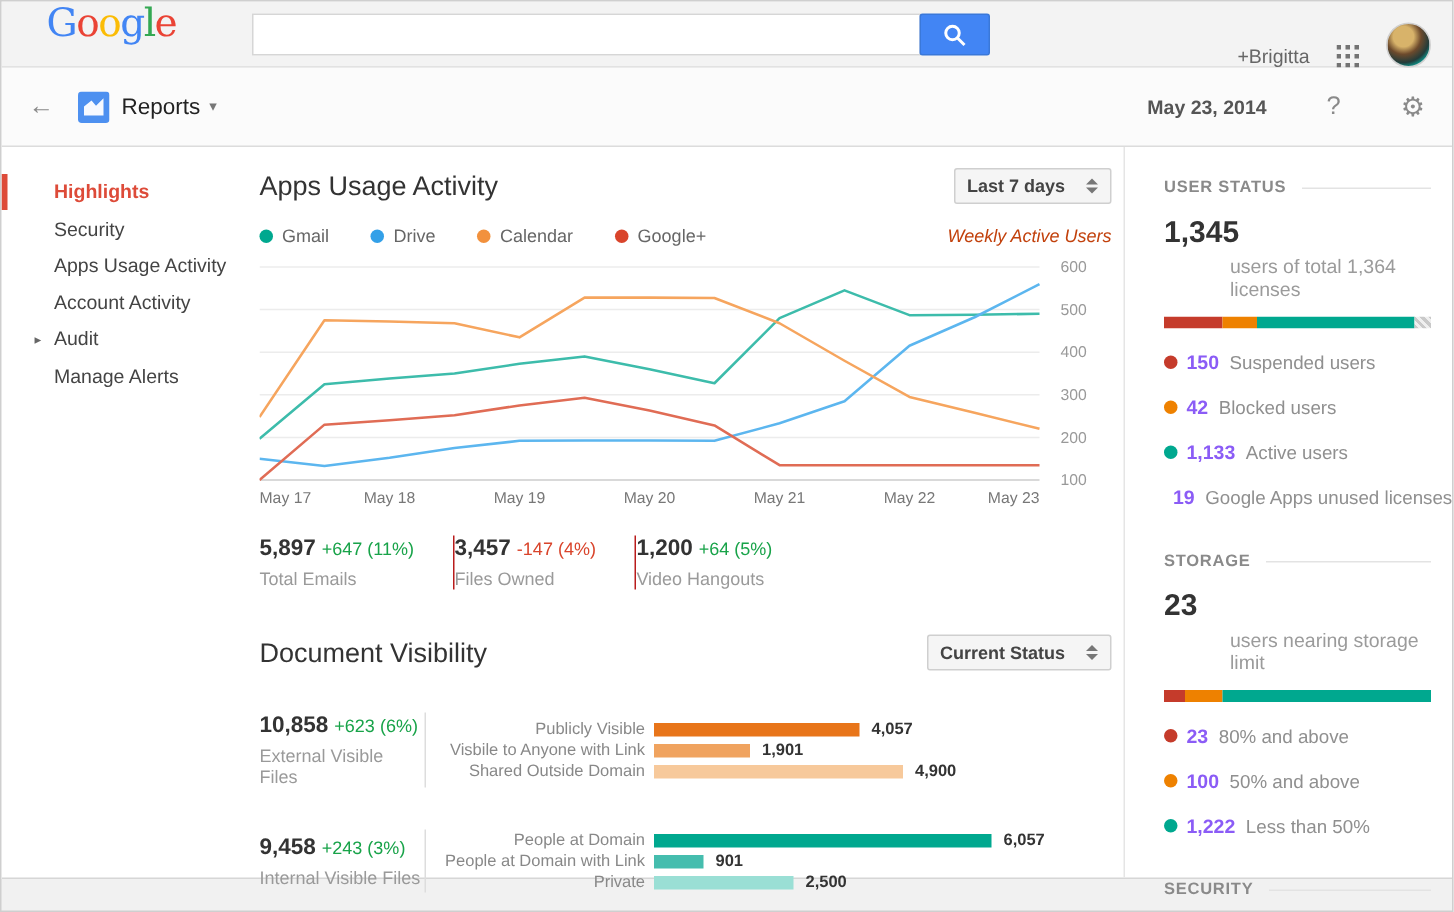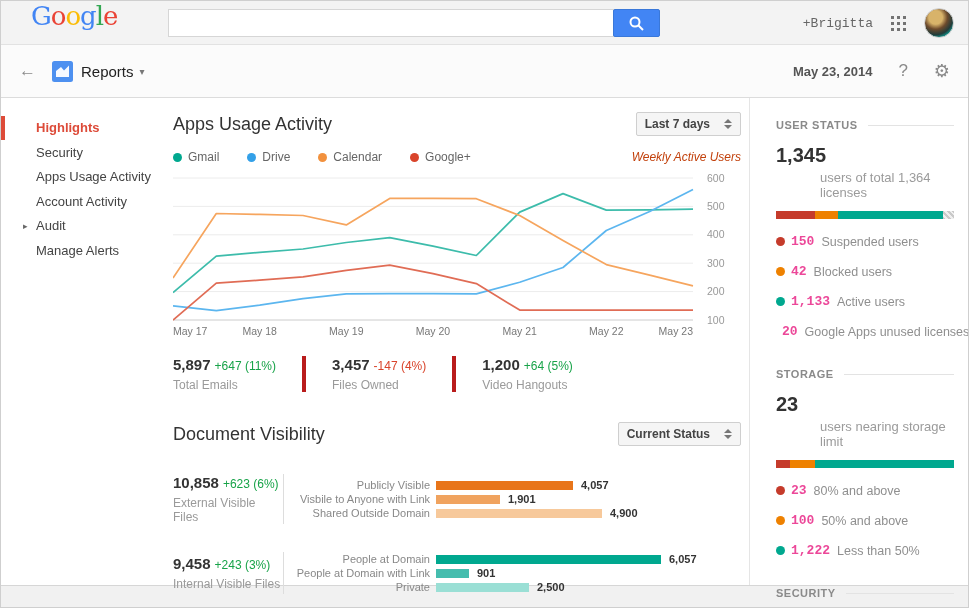--- a/index.html
+++ b/index.html
@@ -11,33 +11,33 @@
   .topbar { height:44px; background:#f3f3f3; border-bottom:1px solid #e2e2e2;
             position:relative; display:flex; align-items:center; }
   .logo { position:absolute; left:30px; top:0; font-family:"DejaVu Serif", serif;
           font-size:26px; letter-spacing:-1px; }
   .search-input { position:absolute; left:167px; top:8px; width:446px; height:28px;
           border:1px solid #d6d6d6; background:#fff; padding:0 8px; font-size:13px; }
   .search-btn { position:absolute; left:612px; top:8px; width:47px; height:28px;
           background:#4285f4; border:1px solid #3a78d9; border-radius:2px;
           display:flex; align-items:center; justify-content:center; cursor:pointer; }
   .top-right { position:absolute; right:14px; top:0; height:44px; display:flex;
-          align-items:center; gap:18px;font-family:Liberation Mono, monospace; }
+          align-items:flex-end; gap:18px; }
   .user-name { font-size:13px; color:#666; }
   .avatar { width:30px; height:30px; border-radius:50%;
           background:radial-gradient(circle at 38% 30%, #d8b36a 0 26%, #6d4a2c 45%, #233c3a 66%, #0f8f86 78%, #123a36 100%);
           border:1px solid #d0d0d0; }
 
   
   .header2 { height:53px; background:#fbfbfb; border-bottom:1px solid #dcdcdc;
           display:flex; align-items:center; padding:0 18px; }
   .back-arrow { color:#8a8a8a; font-size:17px; margin-right:16px; cursor:pointer; }
   .page-title { font-size:15px; color:#222; margin-left:8px; }
   .title-caret { color:#777; font-size:10px; margin-left:6px; }
-  .header2-right { margin-left:auto; display:flex; align-items:center; gap:26px;justify-content:space-between; }
+  .header2-right { margin-left:auto; display:flex; align-items:center; gap:40px;justify-content:space-between; }
   .date-label { font-size:13px; font-weight:bold; color:#555; }
   .help-icon { font-size:17px; color:#8a8a8a; cursor:pointer; }
   .gear-icon { font-size:18px; color:#8a8a8a; cursor:pointer; }
 
   
   .card { height:488px; background:#fff; border-bottom:1px solid #d6d6d6; display:flex; }
 
   
   .sidebar { width:166px; padding-top:18px; flex-shrink:0; }
   .nav-item { position:relative; height:24.5px; line-height:24.5px; padding-left:35px;
@@ -63,21 +63,21 @@
   .legend-row { display:flex; align-items:center; margin-top:14px; }
   .legend-chip { display:flex; align-items:center; margin-right:28px; cursor:pointer; }
   .dot { width:9px; height:9px; border-radius:50%; margin-right:6px; }
   .chip-label { font-size:12px; color:#666; }
   .axis-note { margin-left:auto; font-size:12px; font-style:italic; color:#c2410c; }
 
   .chart-wrap { margin-top:8px; }
 
   .stats-row { display:flex; margin-top:8px; }
   .stat-col { padding-right:26px; }
-  .stat-col + .stat-col { border-left:4px solid #b91c1c; padding-left:26px; }
+  .stat-col + .stat-col { border-left:1px solid #b91c1c; }
   .stat-value { font-size:15px; font-weight:bold; color:#333; }
   .stat-delta { font-size:12px; font-weight:normal; margin-left:4px; }
   .stat-label { font-size:12px; color:#9a9a9a; margin-top:4px; }
 
   .docvis { margin-top:30px; }
   .bar-group { display:flex; margin-top:28px; align-items:center; }
   .bar-group .stat-block { width:110px; flex-shrink:0; }
   .group-divider { width:1px; background:#ddd; align-self:stretch; margin-right:6px; }
   .bars { flex:1; }
   .bar-row { display:flex; align-items:center; height:14px; }
@@ -94,21 +94,21 @@
   .rail-head .t { font-size:11px; font-weight:bold; color:#8a8a8a; letter-spacing:.5px;
           white-space:nowrap; }
   .rail-head .line { flex:1; height:1px; background:#e3e3e3; margin-left:10px; }
   .rail-big { font-size:20px; font-weight:bold; color:#333; margin-top:13px; }
   .rail-sub { font-size:13px; color:#9b9b9b; margin-top:3px;margin-left:44px; }
   .stack-bar { display:flex; height:8px; margin-top:11px; overflow:hidden; }
   .stack-bar i { display:block; height:100%; }
   .hatch { background:repeating-linear-gradient(45deg,#c9c9c9 0 2px,#efefef 2px 4px) !important; }
   .rail-legend-row { display:flex; align-items:center; margin-top:15px; }
   .rail-legend-row .dot { width:9px; height:9px; }
-  .rail-legend-row .v { font-size:13px; font-weight:bold; color:#ec4899; margin-right:7px;font-family:Liberation Mono, monospace; }
+  .rail-legend-row .v { font-size:13px; font-weight:bold; color:#8b5cf6; margin-right:7px; }
   .rail-legend-row .l { font-size:12.5px; color:#8f8f8f; white-space:nowrap; }
   .rail-stat { margin-top:14px; }
 </style>
 </head>
 <body>
 
 <div class="page">
 
   <div class="topbar">
     <div class="logo" id="google-logo"><span style="color: rgb(66, 133, 244);">G</span><span style="color: rgb(234, 67, 53);">o</span><span style="color: rgb(251, 188, 5);">o</span><span style="color: rgb(66, 133, 244);">g</span><span style="color: rgb(52, 168, 83);">l</span><span style="color: rgb(234, 67, 53);">e</span></div>
@@ -326,21 +326,21 @@
             <span class="v">42</span>
             <span class="l">Blocked users</span>
           </div>
           <div class="rail-legend-row">
             <span class="dot" style="background: rgb(0, 168, 143);"></span>
             <span class="v">1,133</span>
             <span class="l">Active users</span>
           </div>
           <div class="rail-legend-row">
             <span class="dot" style="background: rgb(189, 189, 189);"></span>
-            <span class="v">20</span>
+            <span class="v">19</span>
             <span class="l">Google Apps unused licenses</span>
           </div>
         </div>
         <div class="rail-section">
           <div class="rail-head">
             <span class="t">STORAGE</span>
             <span class="line"></span>
           </div>
           <div class="rail-big">23</div>
           <div class="rail-sub">users nearing storage limit</div>

